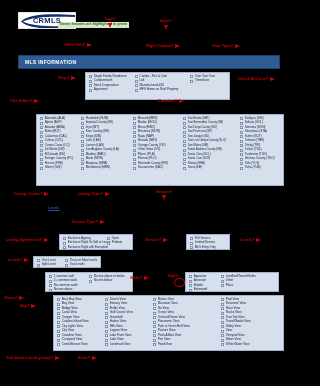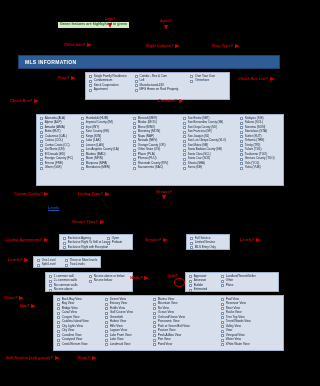--- a/index.html
+++ b/index.html
@@ -119,20 +119,26 @@
     position: absolute;
     border: 1.2px solid #cc0000;
     border-radius: 50%;
   }
 </style>
 </head>
 <body>
 
 <div class="page">
 
+  <div class="logo-wrap">
+    <svg class="logo-swoosh" viewBox="0 0 58 17" preserveAspectRatio="none">
+      <path d="M2,8.5 C10,1 30,0.5 56,2 L56,4 C32,3 12,4 4,8.5 C12,13 32,14 56,13 L56,15 C30,16.5 10,16 2,8.5 Z" fill="#12306b"></path>
+    </svg>
+    <span class="logo-text">CRMLS</span>
+  </div>
 
   <div class="green-note">Green features are highlighted in green</div>
 
   <div class="anno sz35 arrow-d" style="left:105px; top:18px;">Logo?</div>
   <div class="anno sz35 arrow-d" style="left:160px; top:20px;">Agent?</div>
   <div class="anno sz4 arrow-r" style="left:64px; top:43px;">Office Info?</div>
   <div class="anno sz4 arrow-r" style="left:146px; top:44px;">Right Column?</div>
   <div class="anno sz4 arrow-r" style="left:212px; top:44px;">Prop Type?</div>
 
   <div class="section-bar" style="top:55px;">MLS INFORMATION</div>

